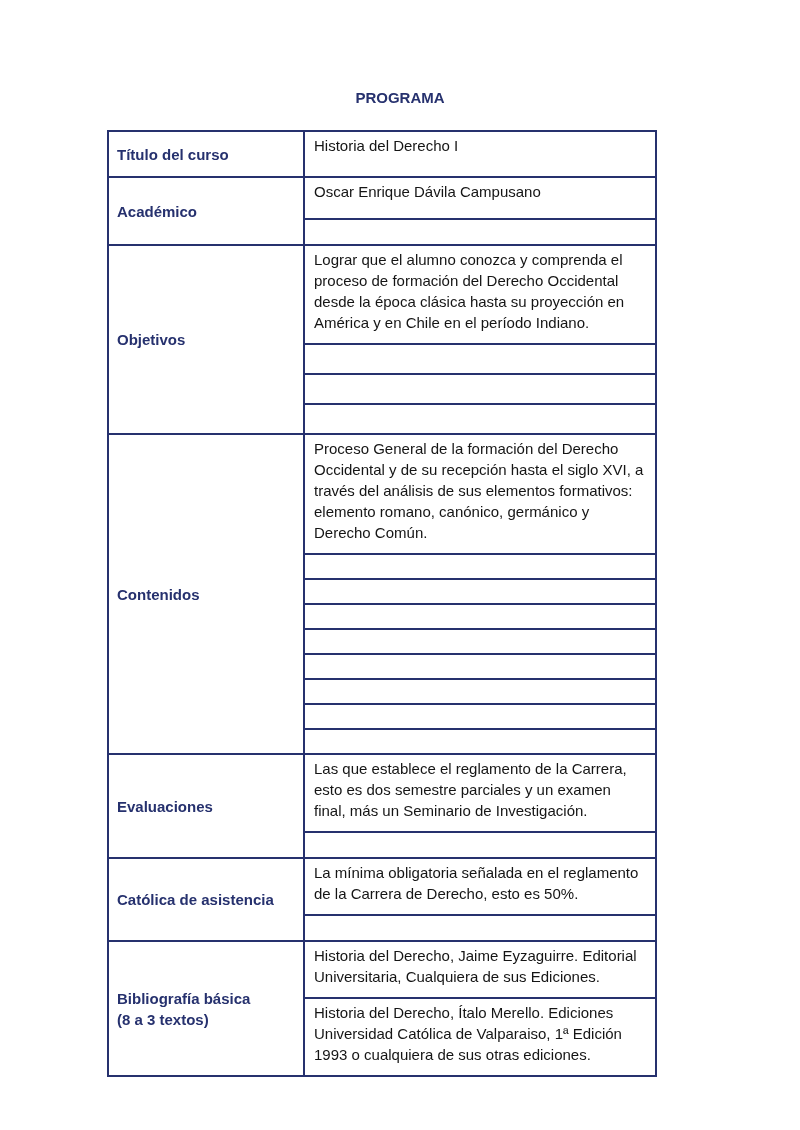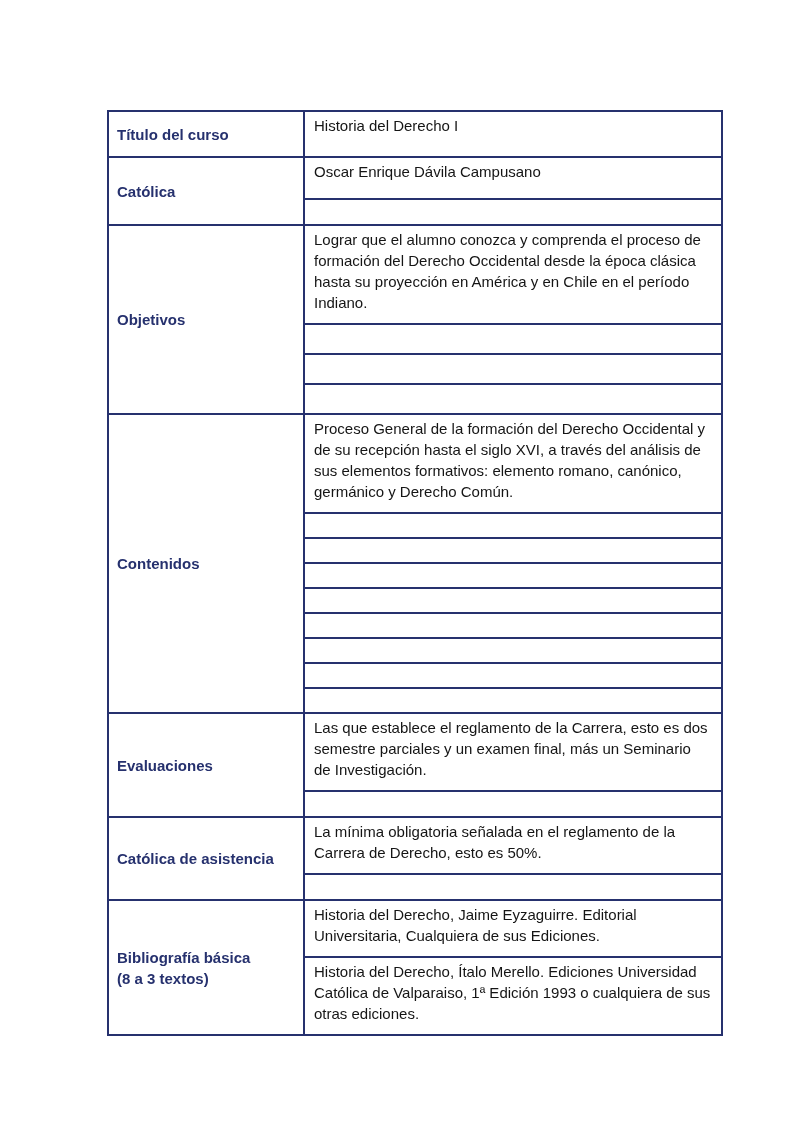--- a/index.html
+++ b/index.html
@@ -20,21 +20,21 @@
     padding-top: 88px;
     text-align: center;
     color: var(--navy);
     font-size: 15px;
     font-weight: bold;
     line-height: 20px;
   }
   table.program {
     border-collapse: collapse;
     margin: 22px 0 0 107px;
-    width: 616px;
+    width: 550px;
     table-layout: fixed;
     border-radius: 11px;
   }
   table.program td {
     border: 2px solid var(--navy);
     font-size: 15px;
     line-height: 21px;
   }
   .label-cell {
     width: 196px;
@@ -54,30 +54,31 @@
   .content-cell.empty { height: 26px; }
   tr[data-sec="2"] .content-cell.empty { height: 30px; }
   tr[data-sec="3"] .content-cell.empty { height: 25px; }
 </style>
 </head>
 <body>
 
 <div class="page">
 
   <div class="doc-title">
+    <div>PROGRAMA</div>
   </div>
 
   <table class="program">
     <tbody>
         <tr data-sec="0">
           <td class="label-cell" rowspan="1">Título del curso</td>
           <td class="content-cell">Historia del Derecho I</td>
         </tr>
         <tr data-sec="1">
-          <td class="label-cell" rowspan="2">Católica</td>
+          <td class="label-cell" rowspan="2">Académico</td>
           <td class="content-cell">Oscar Enrique Dávila Campusano</td>
         </tr>
         <tr data-sec="1">
           <td class="content-cell empty"></td>
         </tr>
         <tr data-sec="2">
           <td class="label-cell" rowspan="4">Objetivos</td>
           <td class="content-cell">Lograr que el alumno conozca y comprenda el proceso de formación del Derecho Occidental desde la época clásica hasta su proyección en América y en Chile en el período Indiano.</td>
         </tr>
         <tr data-sec="2">

